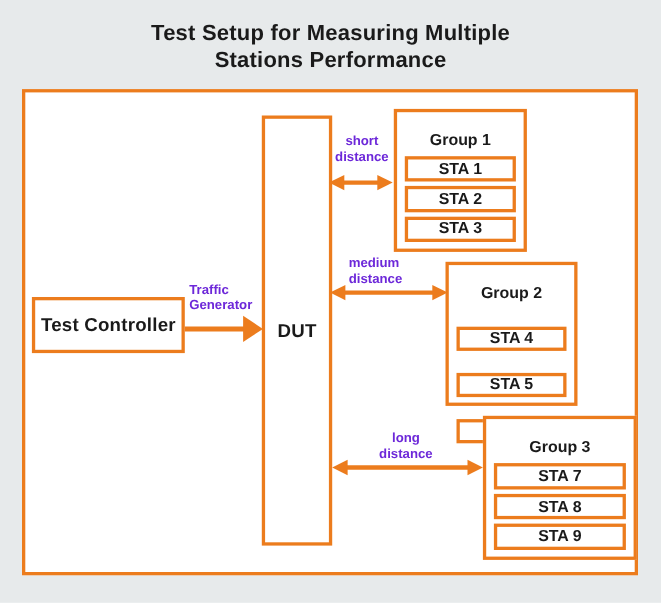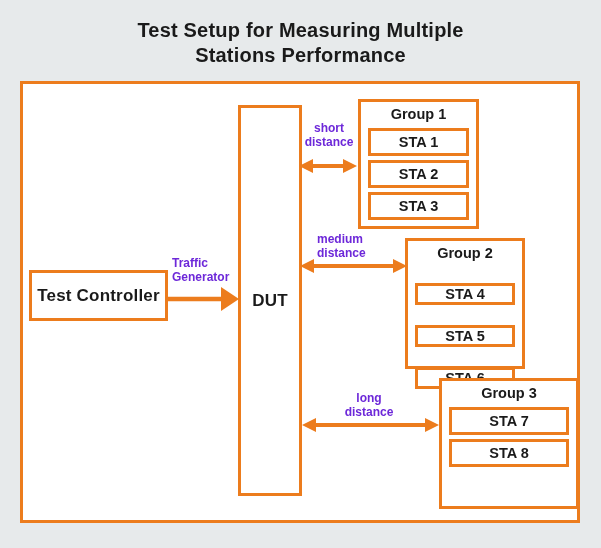--- a/index.html
+++ b/index.html
@@ -21,21 +21,21 @@
   }
   .node {
     position:absolute; background:#fff; border:3px solid var(--orange);
     box-sizing:border-box; display:flex; align-items:center; justify-content:center;
     font-weight:700; font-size:17px; letter-spacing:.2px;
   }
   #test-controller { left:29px; top:270px; width:139px; height:51px; }
   #dut            { left:238px; top:105px; width:64px;  height:391px; }
   .group {
     position:absolute; background:#fff; border:3px solid var(--orange);
-    box-sizing:border-box; padding:2px 7px 6px; display:flex; flex-direction:column;
+    box-sizing:border-box; padding:16px 7px 6px; display:flex; flex-direction:column;
   }
   #group-1 { left:358px; top:99px;  width:121px; height:130px; }
   #group-2 { left:405px; top:238px; width:120px; height:131px;gap:16px; }
   #group-3 { left:439px; top:378px; width:140px; height:131px; }
   .group-title { text-align:center; font-weight:700; font-size:14.5px; line-height:20px; }
   .sta {
     border:3px solid var(--orange); height:28px; margin-top:4px;
     display:flex; align-items:center; justify-content:center;
     font-weight:700; font-size:14.5px; box-sizing:border-box; background:#fff;
   }
@@ -94,20 +94,23 @@
   </div>
 
   <div class="group" id="group-3">
     <div class="group-title">Group 3</div>
     <div class="sta">
         <span>STA 7</span>
       </div>
     <div class="sta">
         <span>STA 8</span>
       </div>
+    <div class="sta">
+        <span>STA 9</span>
+      </div>
   </div>
 
   <div class="arrow-label" id="lbl-traffic">Traffic
 Generator</div>
   <div class="arrow-label" id="lbl-short">short
 distance</div>
   <div class="arrow-label" id="lbl-medium">medium
 distance</div>
   <div class="arrow-label" id="lbl-long">long
 distance</div>

